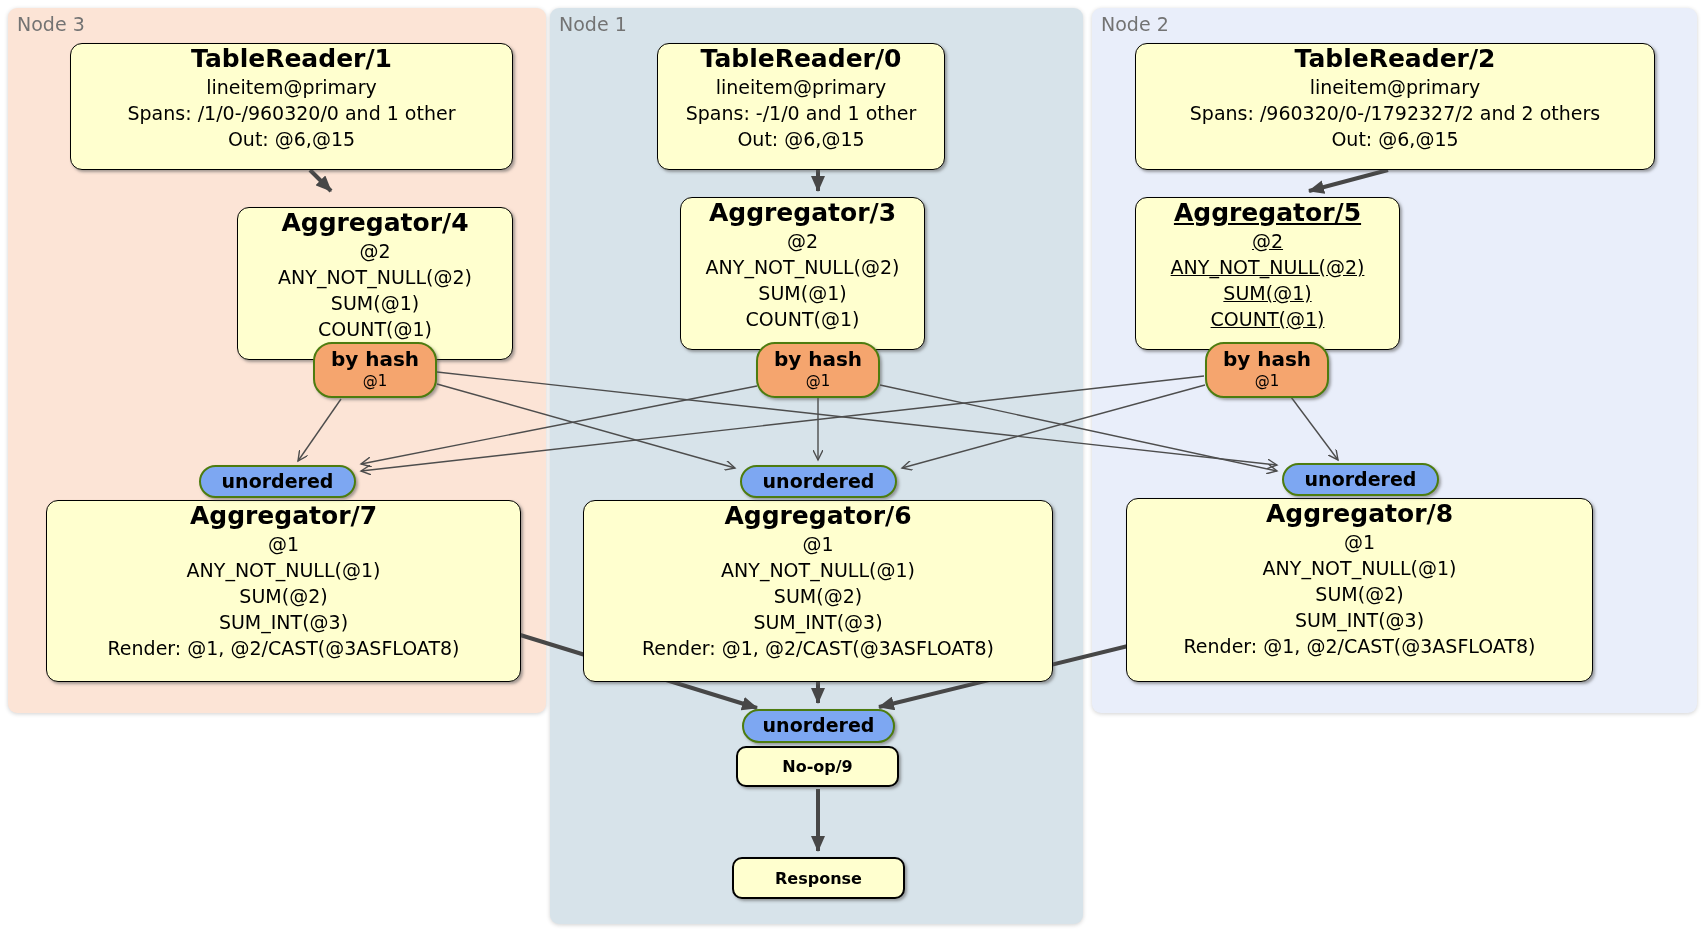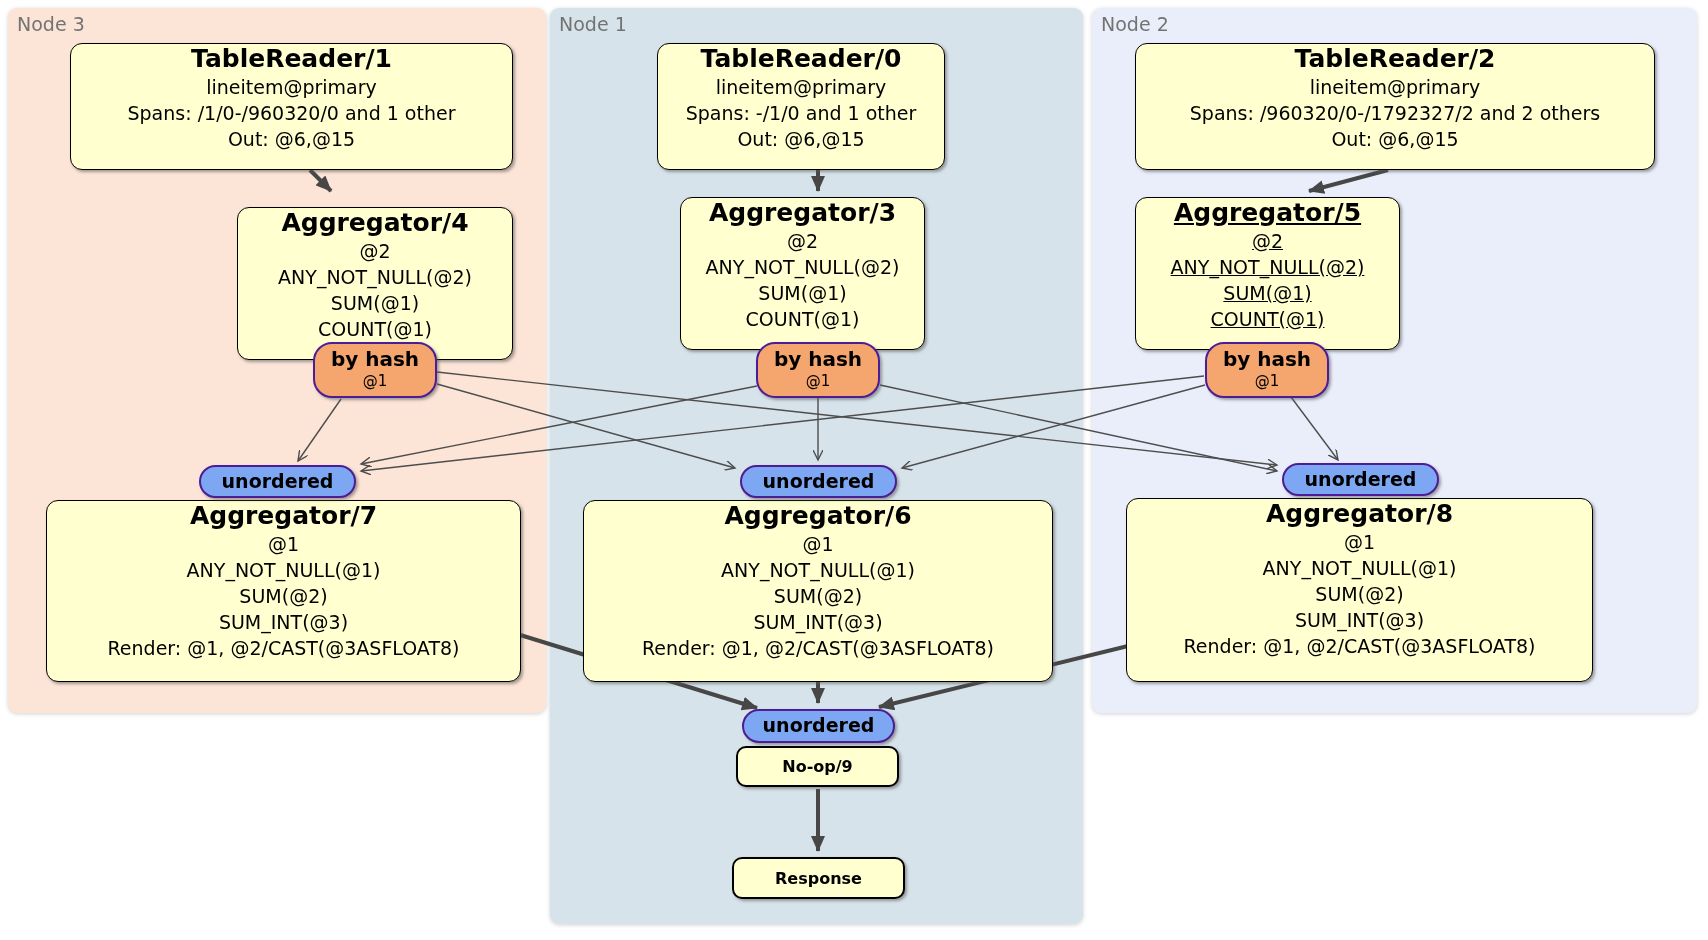--- a/index.html
+++ b/index.html
@@ -17,21 +17,21 @@
   #edges{position:absolute;left:0;top:0;z-index:2;}
   .node-box{
     position:absolute;z-index:3;background:var(--box-bg);
     border:1.6px solid #000;border-radius:12px;
     box-shadow:2px 2px 3px rgba(90,90,90,0.55);
     text-align:center;box-sizing:border-box;
   }
   .box-title{font-size:25px;font-weight:700;line-height:30px;}
   .box-line{font-size:19px;line-height:26px;}
   .pill{
-    position:absolute;z-index:4;border:2px solid #4c1d95;
+    position:absolute;z-index:4;border:2px solid #4d7c0f;
     box-shadow:2px 2px 3px rgba(90,90,90,0.55);
     text-align:center;box-sizing:border-box;
   }
   .router{
     background:var(--router-bg);border-radius:19px;padding-top:3px;
   }
   .router .pill-label{font-size:20px;font-weight:700;line-height:24px;}
   .router .pill-sub{font-size:15px;line-height:20px;}
   .sync{
     background:var(--sync-bg);border-radius:17px;

